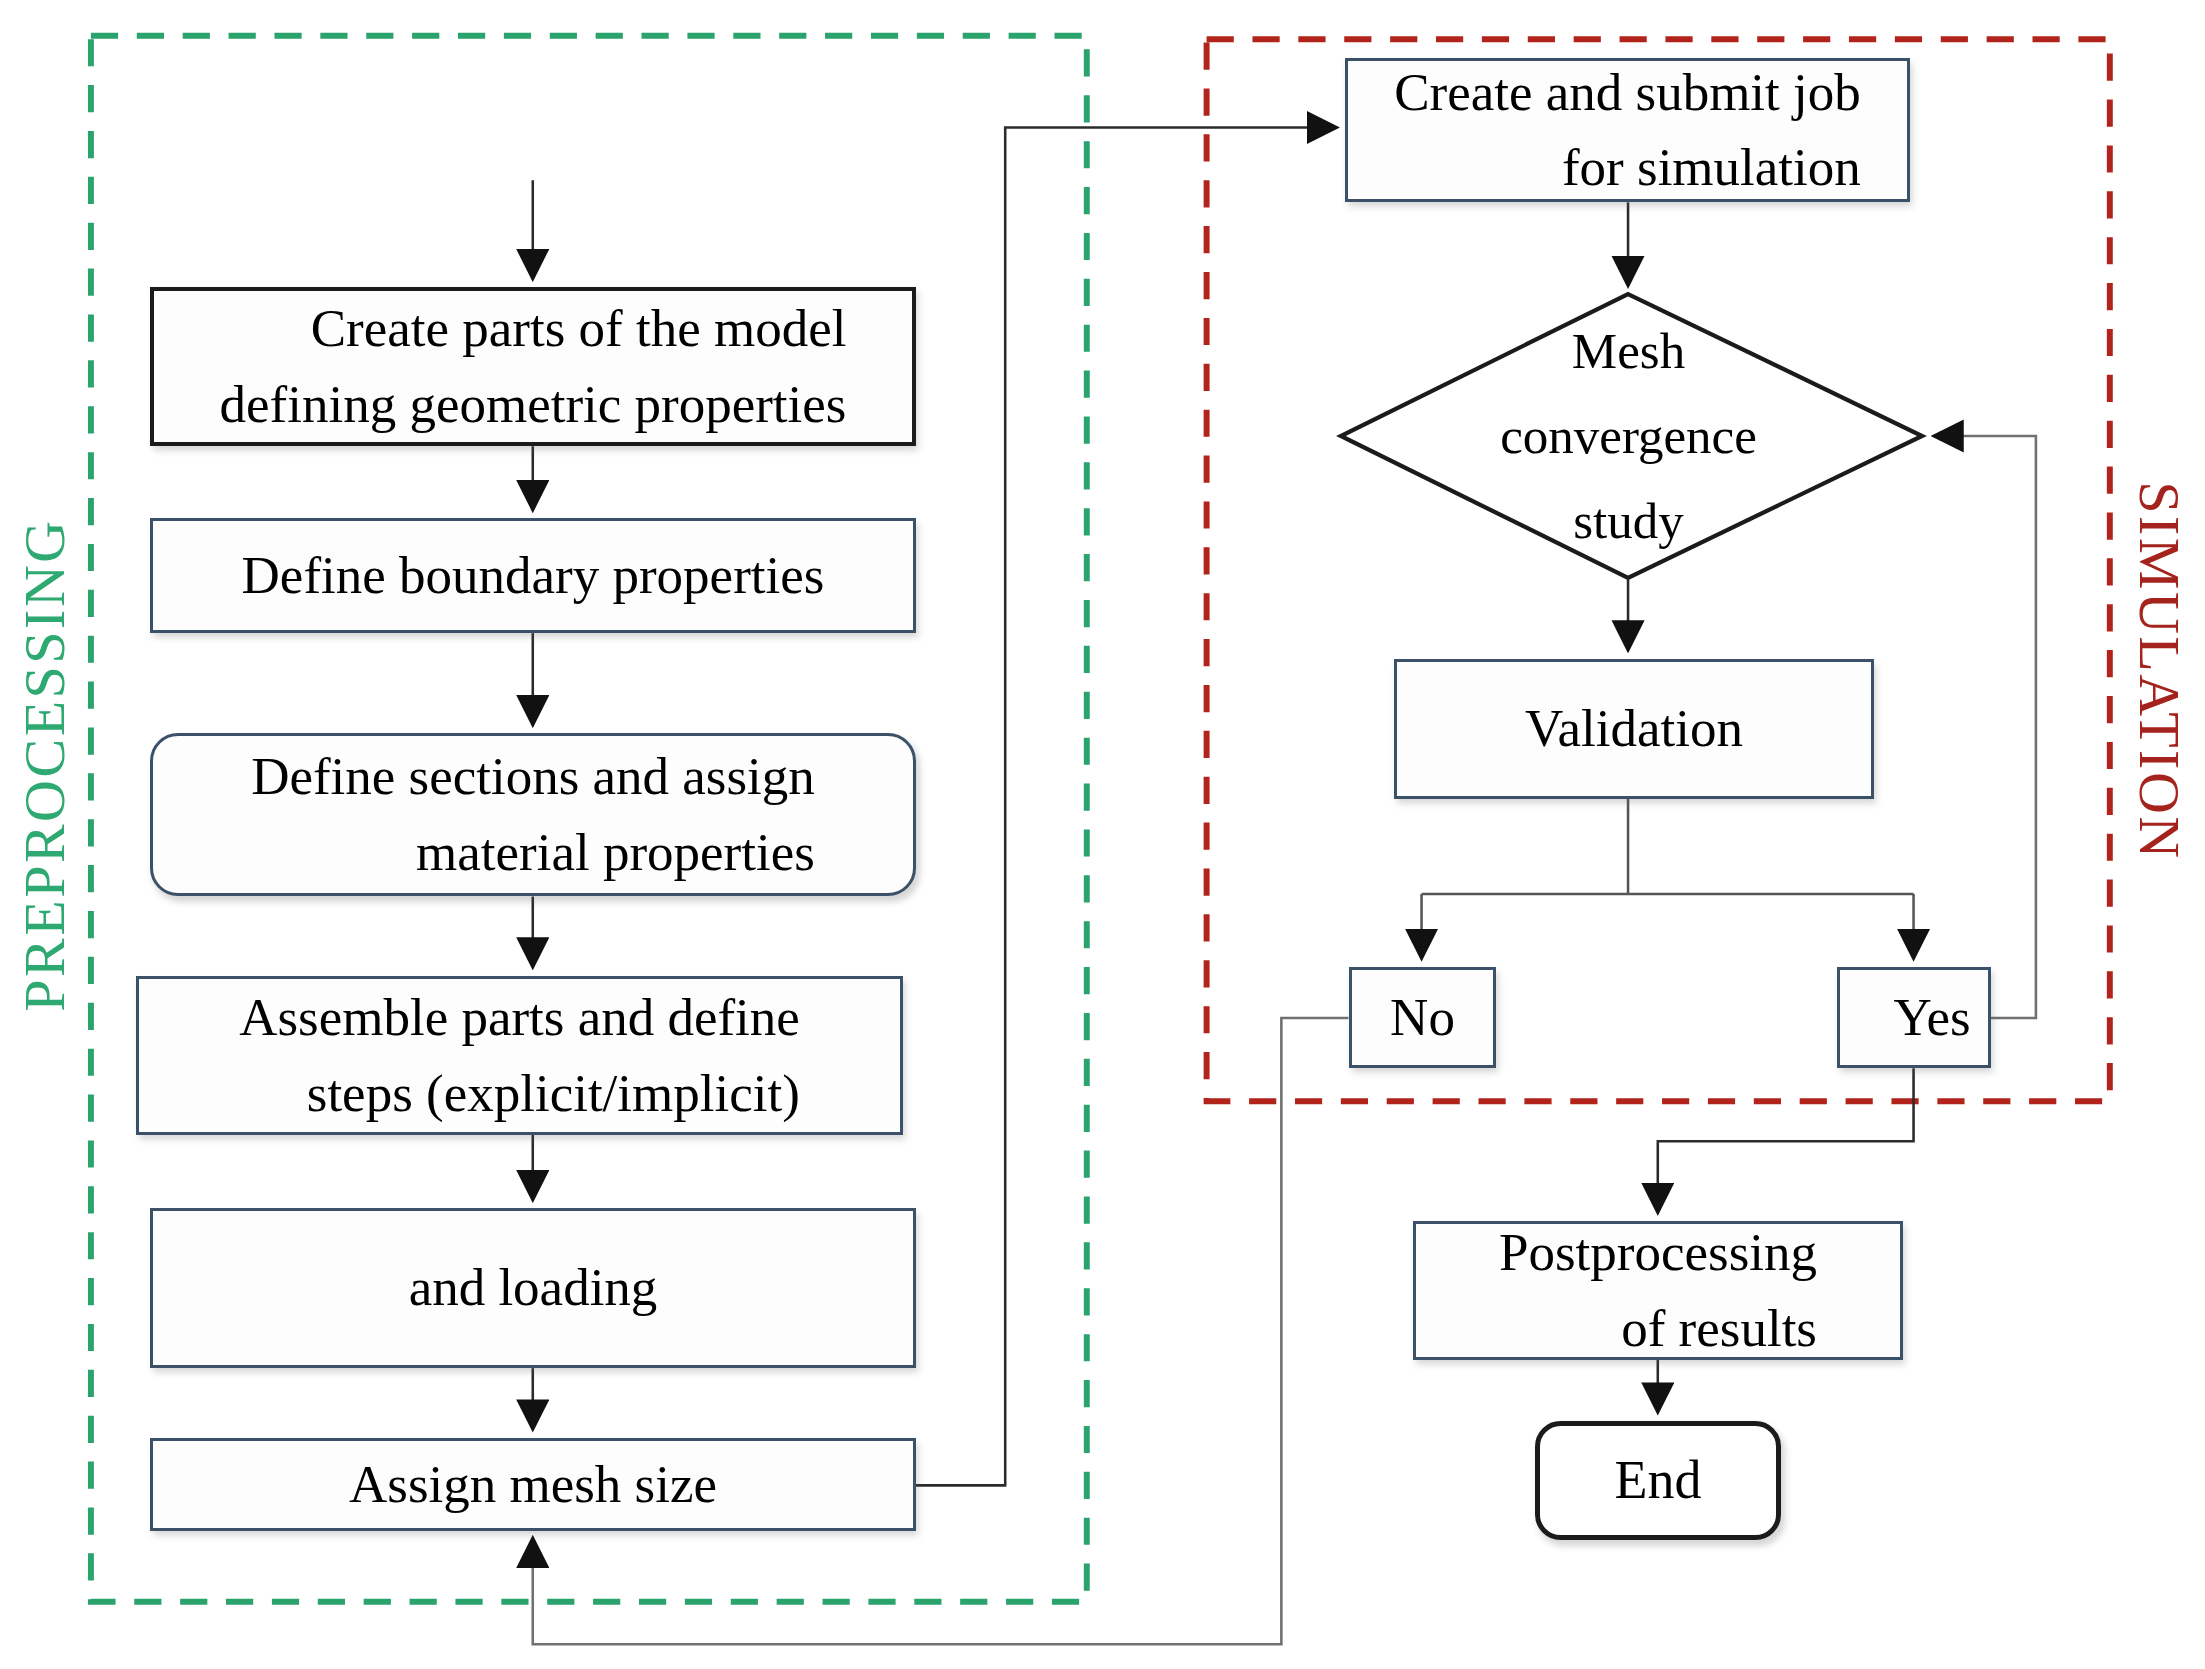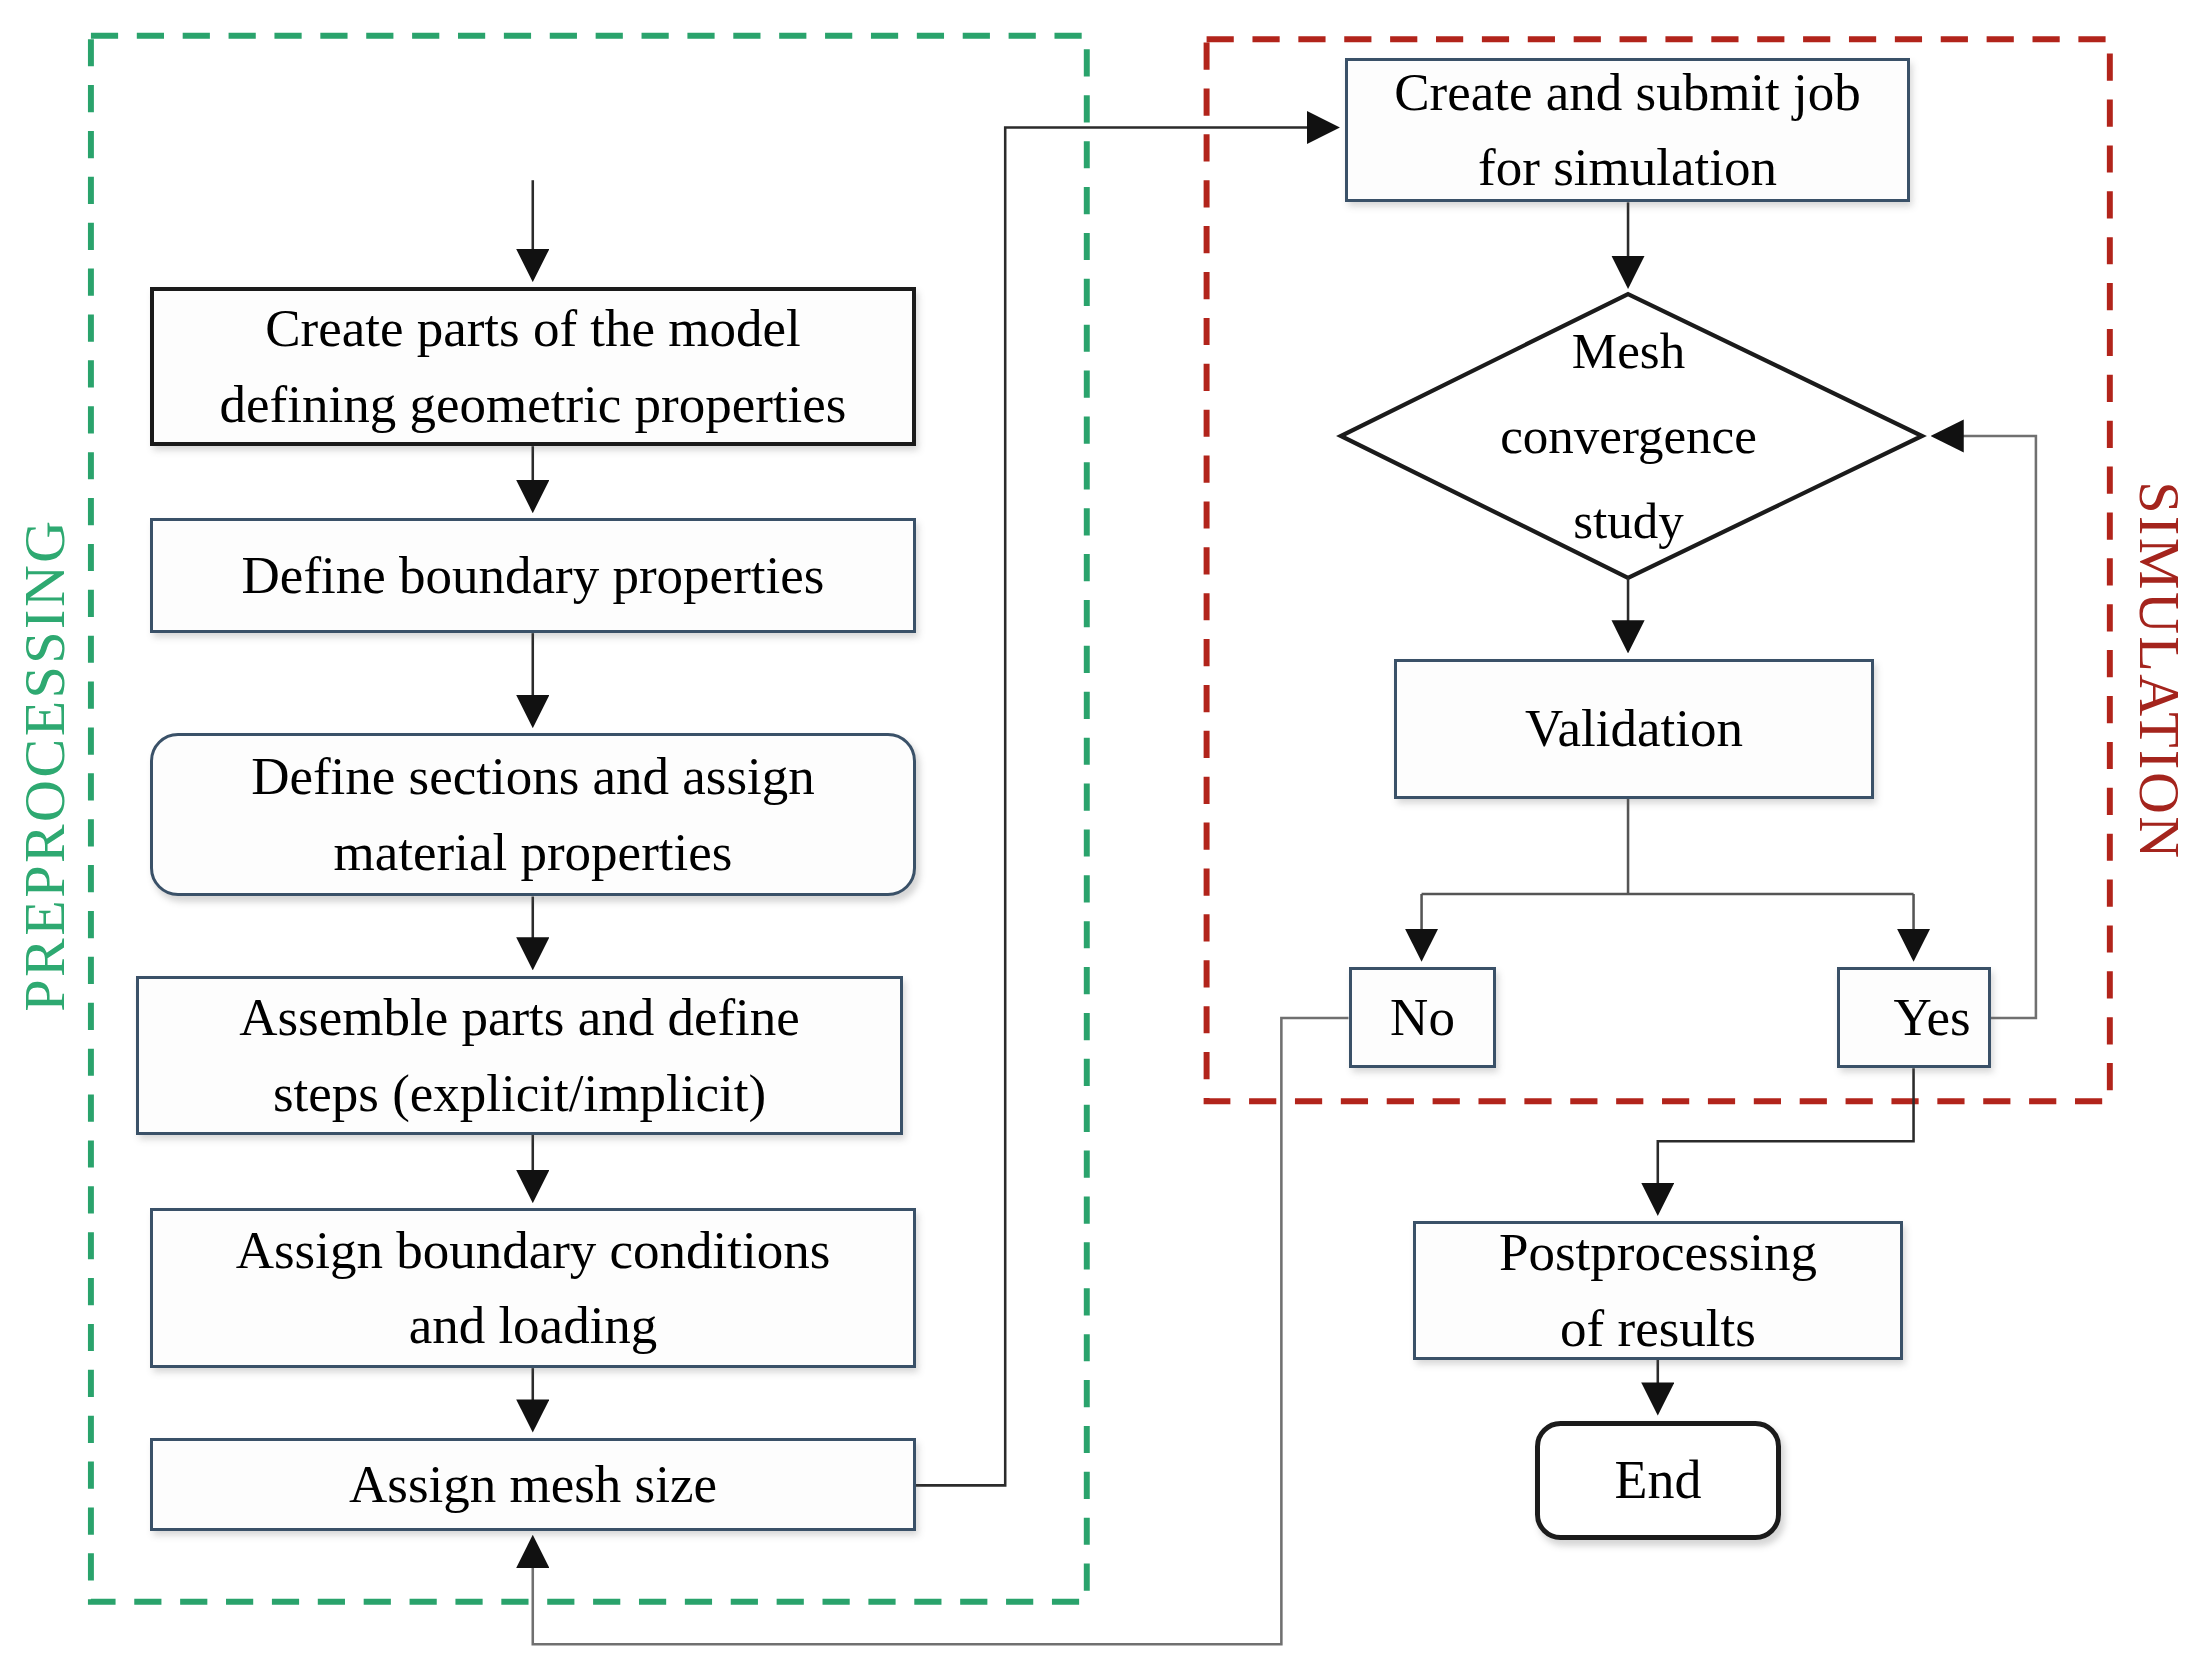--- a/index.html
+++ b/index.html
@@ -14,21 +14,21 @@
   svg.layer{position:absolute;left:0;top:0;width:2205px;height:1669px;}
   .node{
     position:absolute;
     display:flex;align-items:center;justify-content:center;
     text-align:center;
     background:#fdfdfd;
     font-size:53px;line-height:1.42;
     box-sizing:border-box;
     box-shadow:3.4px 5.1px 6.8px rgba(90,90,90,0.25);
   }
-  .node .ln{display:block;}
+  .node .ln{display:block;text-align:right;}
   .proc{border:3.4px solid #3a5168;}
   .terminal{border:4.2px solid #1b1b1b;border-radius:25.5px;background:#ffffff;}
   .diamond-text{
     position:absolute;display:flex;flex-direction:column;
     align-items:center;justify-content:space-between;text-align:center;
     font-size:51px;line-height:1.5;background:transparent;box-shadow:none;
   }
   .region-label{
     position:absolute;
     display:flex;align-items:center;justify-content:center;
@@ -104,21 +104,20 @@
 
   <div class="node proc" style="left:136px;top:976px;width:767px;height:159px;">
     <div>
       <span class="ln">Assemble parts and define</span>
       <span class="ln">steps (explicit/implicit)</span>
     </div>
   </div>
 
   <div class="node proc" style="left:150px;top:1208px;width:766px;height:160px;">
     <div>
-      <span class="ln">Assign boundary conditions</span>
       <span class="ln">and loading</span>
     </div>
   </div>
 
   <div class="node proc" style="left:150px;top:1438px;width:766px;height:93px;">Assign mesh size</div>
 
   <div class="node proc" style="left:1345px;top:58px;width:565px;height:144px;">
     <div>
       <span class="ln">Create and submit job</span>
       <span class="ln">for simulation</span>

